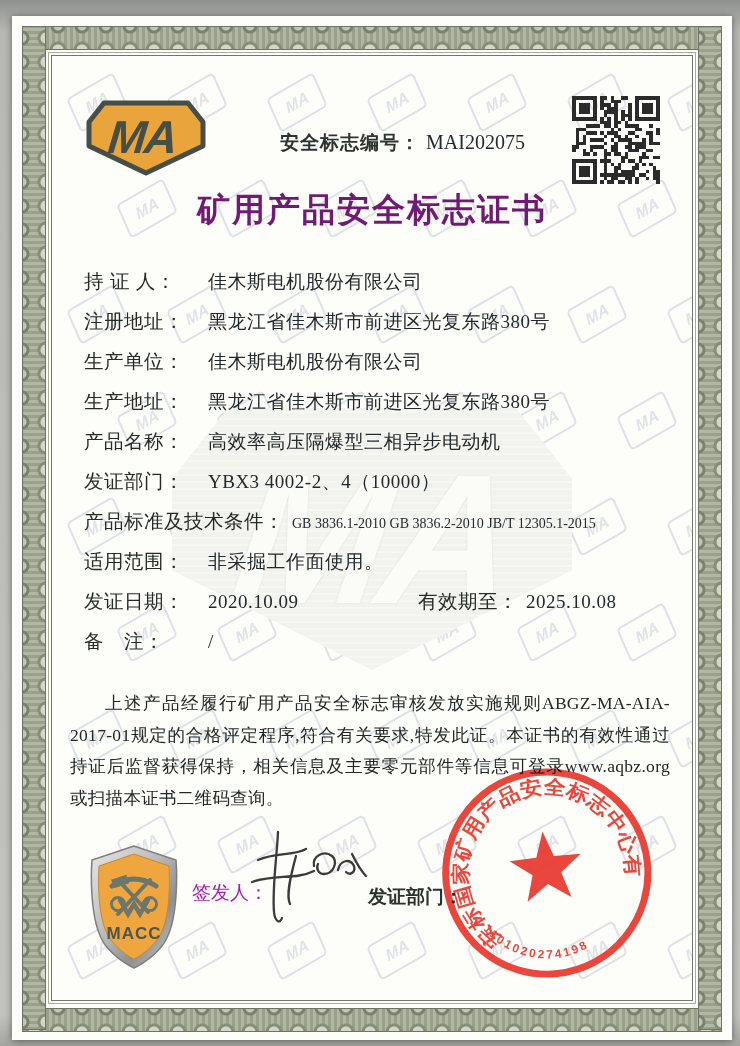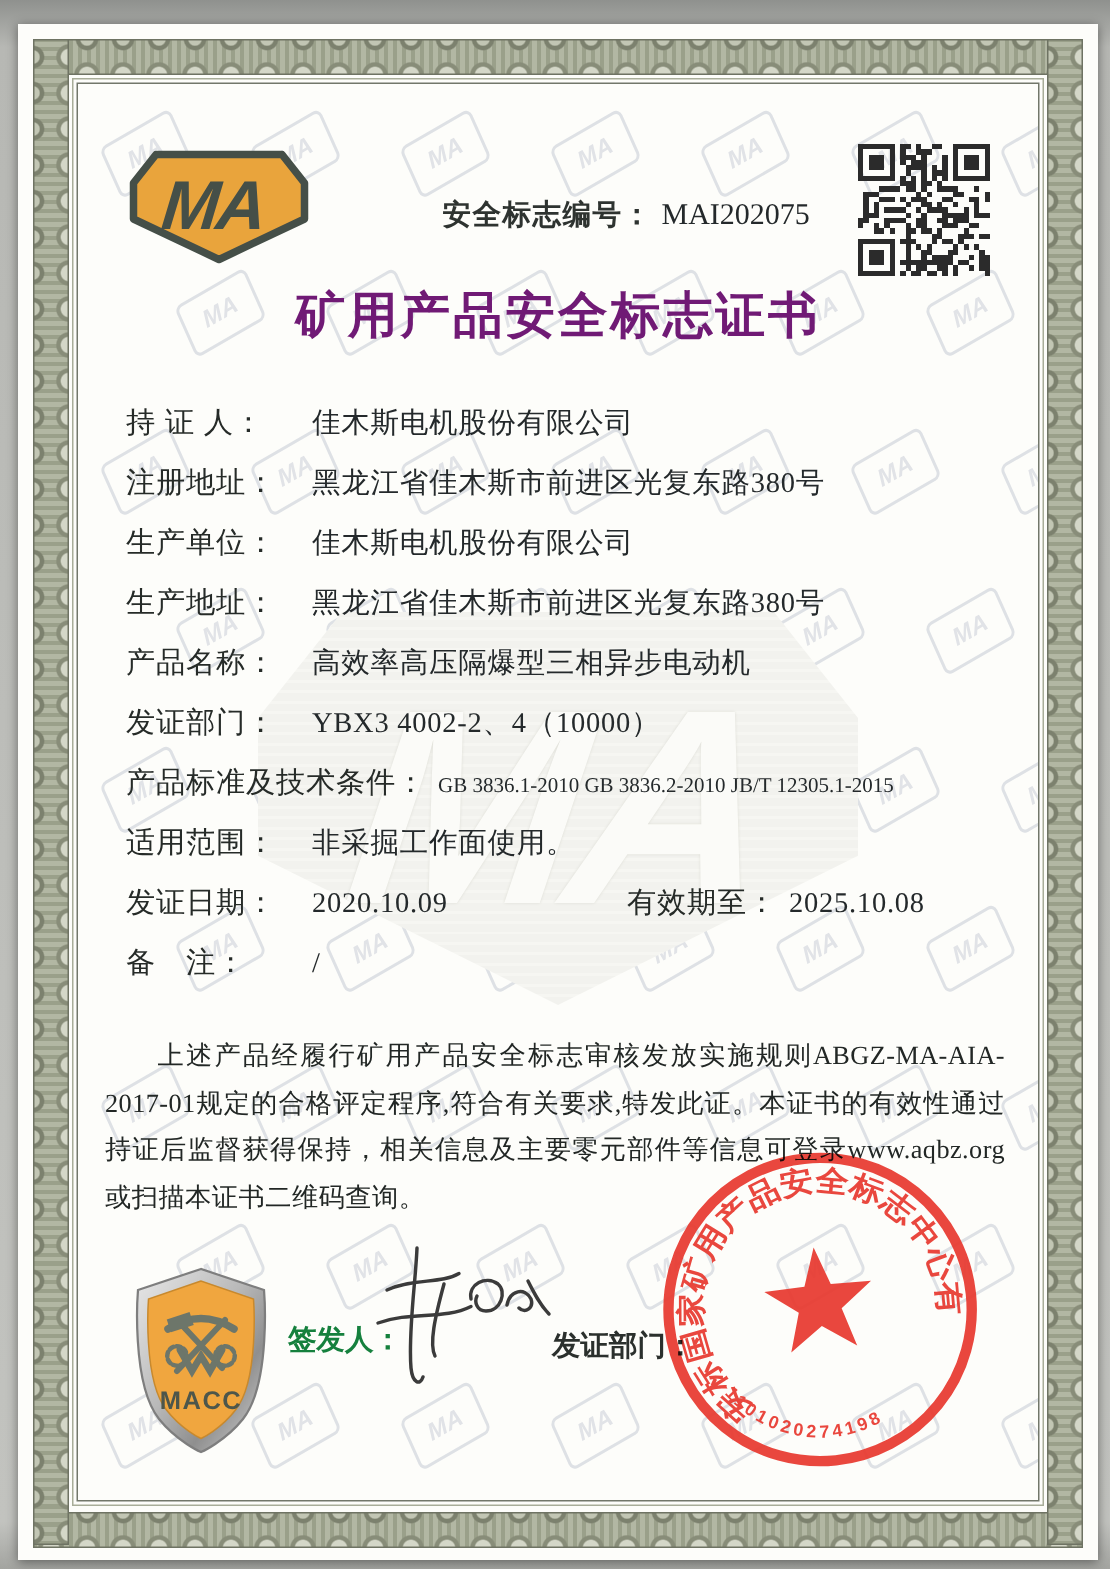--- a/index.html
+++ b/index.html
@@ -55,21 +55,21 @@
     display:flex;align-items:center;justify-content:center;
   }
   #central-wm .big-ma{
     font-size:185px;font-weight:900;font-style:italic;line-height:1;
     color:#fbfbf8;text-shadow:0 0 2px #dcdcd4;transform:skewX(-8deg);
     font-family:"Liberation Sans",sans-serif;letter-spacing:-8px;
   }
   .content{position:absolute;inset:0;z-index:3;}
   
   #ma-badge{position:absolute;left:74px;top:84px;}
-  #cert-no{position:absolute;left:268px;top:114px;white-space:nowrap;margin-left:15px;}
+  #cert-no{position:absolute;left:268px;top:114px;white-space:nowrap;}
   #cert-no .lbl{font-size:19px;font-weight:bold;color:#2e3330;letter-spacing:1px;}
   #cert-no .val{font-size:20px;font-family:"Liberation Serif",serif;color:#24292
 6;color:#24292b;margin-left:6px;}
   #qr{position:absolute;left:560px;top:80px;}
   #title{
     position:absolute;left:0;right:0;top:172px;text-align:center;
     font-family:Liberation Mono, monospace;
     font-size:33px;font-weight:900;color:#701a75;letter-spacing:2px;white-space:nowrap;
   }
   
@@ -88,21 +88,21 @@
   .fvalue.wfix{width:196px;flex:none;}
   
   #statement{
     position:absolute;left:58px;top:672px;width:600px;
     font-family:"Liberation Serif","DejaVu Serif",serif;
     font-size:17.5px;line-height:31.5px;color:#222725;text-indent:2em;
     letter-spacing:.3px;text-align:justify;
   }
   
   #macc{position:absolute;left:70px;top:826px;}
-  #issuer-label{position:absolute;left:180px;top:864px;font-size:19px;font-weight:bold;color:#15803d;}
+  #issuer-label{position:absolute;left:180px;top:864px;font-size:19px;font-weight:normal;color:#a21caf;}
   #signature{position:absolute;left:232px;top:810px;z-index:4;}
   #dept-label{position:absolute;left:356px;top:868px;font-size:19px;font-weight:bold;color:#2b302d;}
   #seal{position:absolute;left:426px;top:748px;z-index:5;opacity:.93;mix-blend-mode:multiply;transform:rotate(-6deg);}
 </style>
 </head>
 <body>
 
 <div class="page">
 
   <div class="frame-strip fs-h fs-top"></div>

